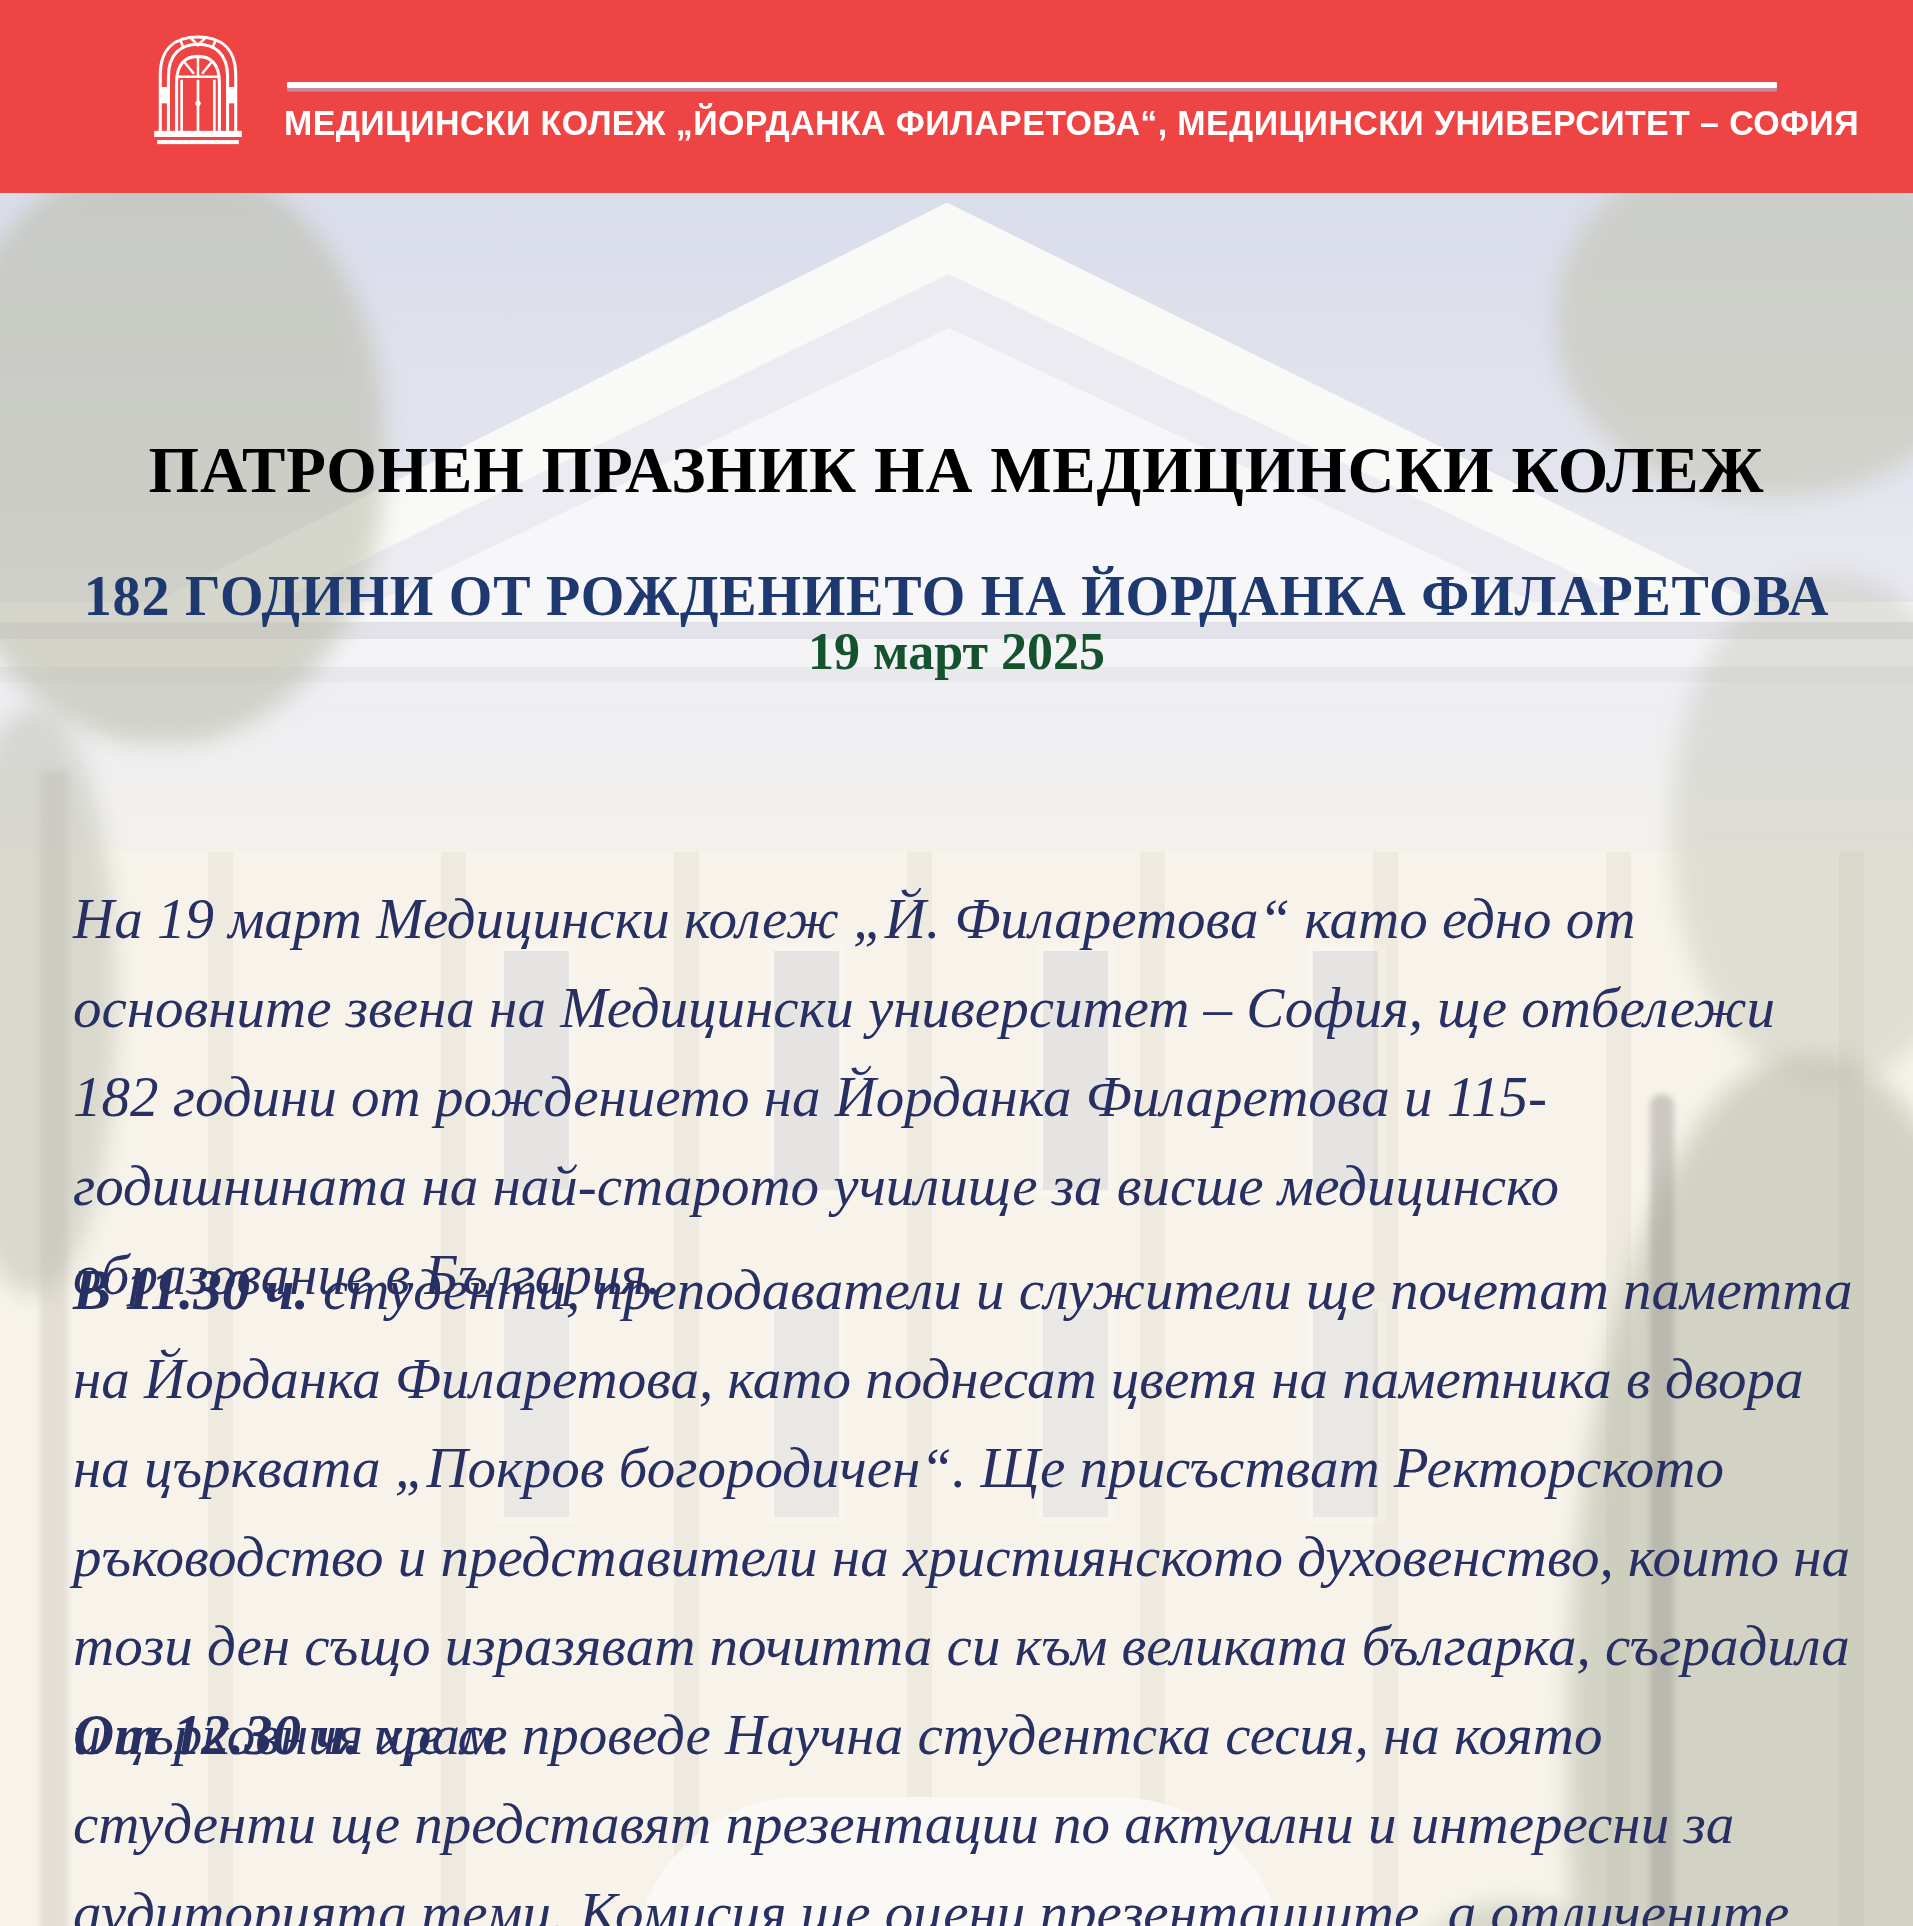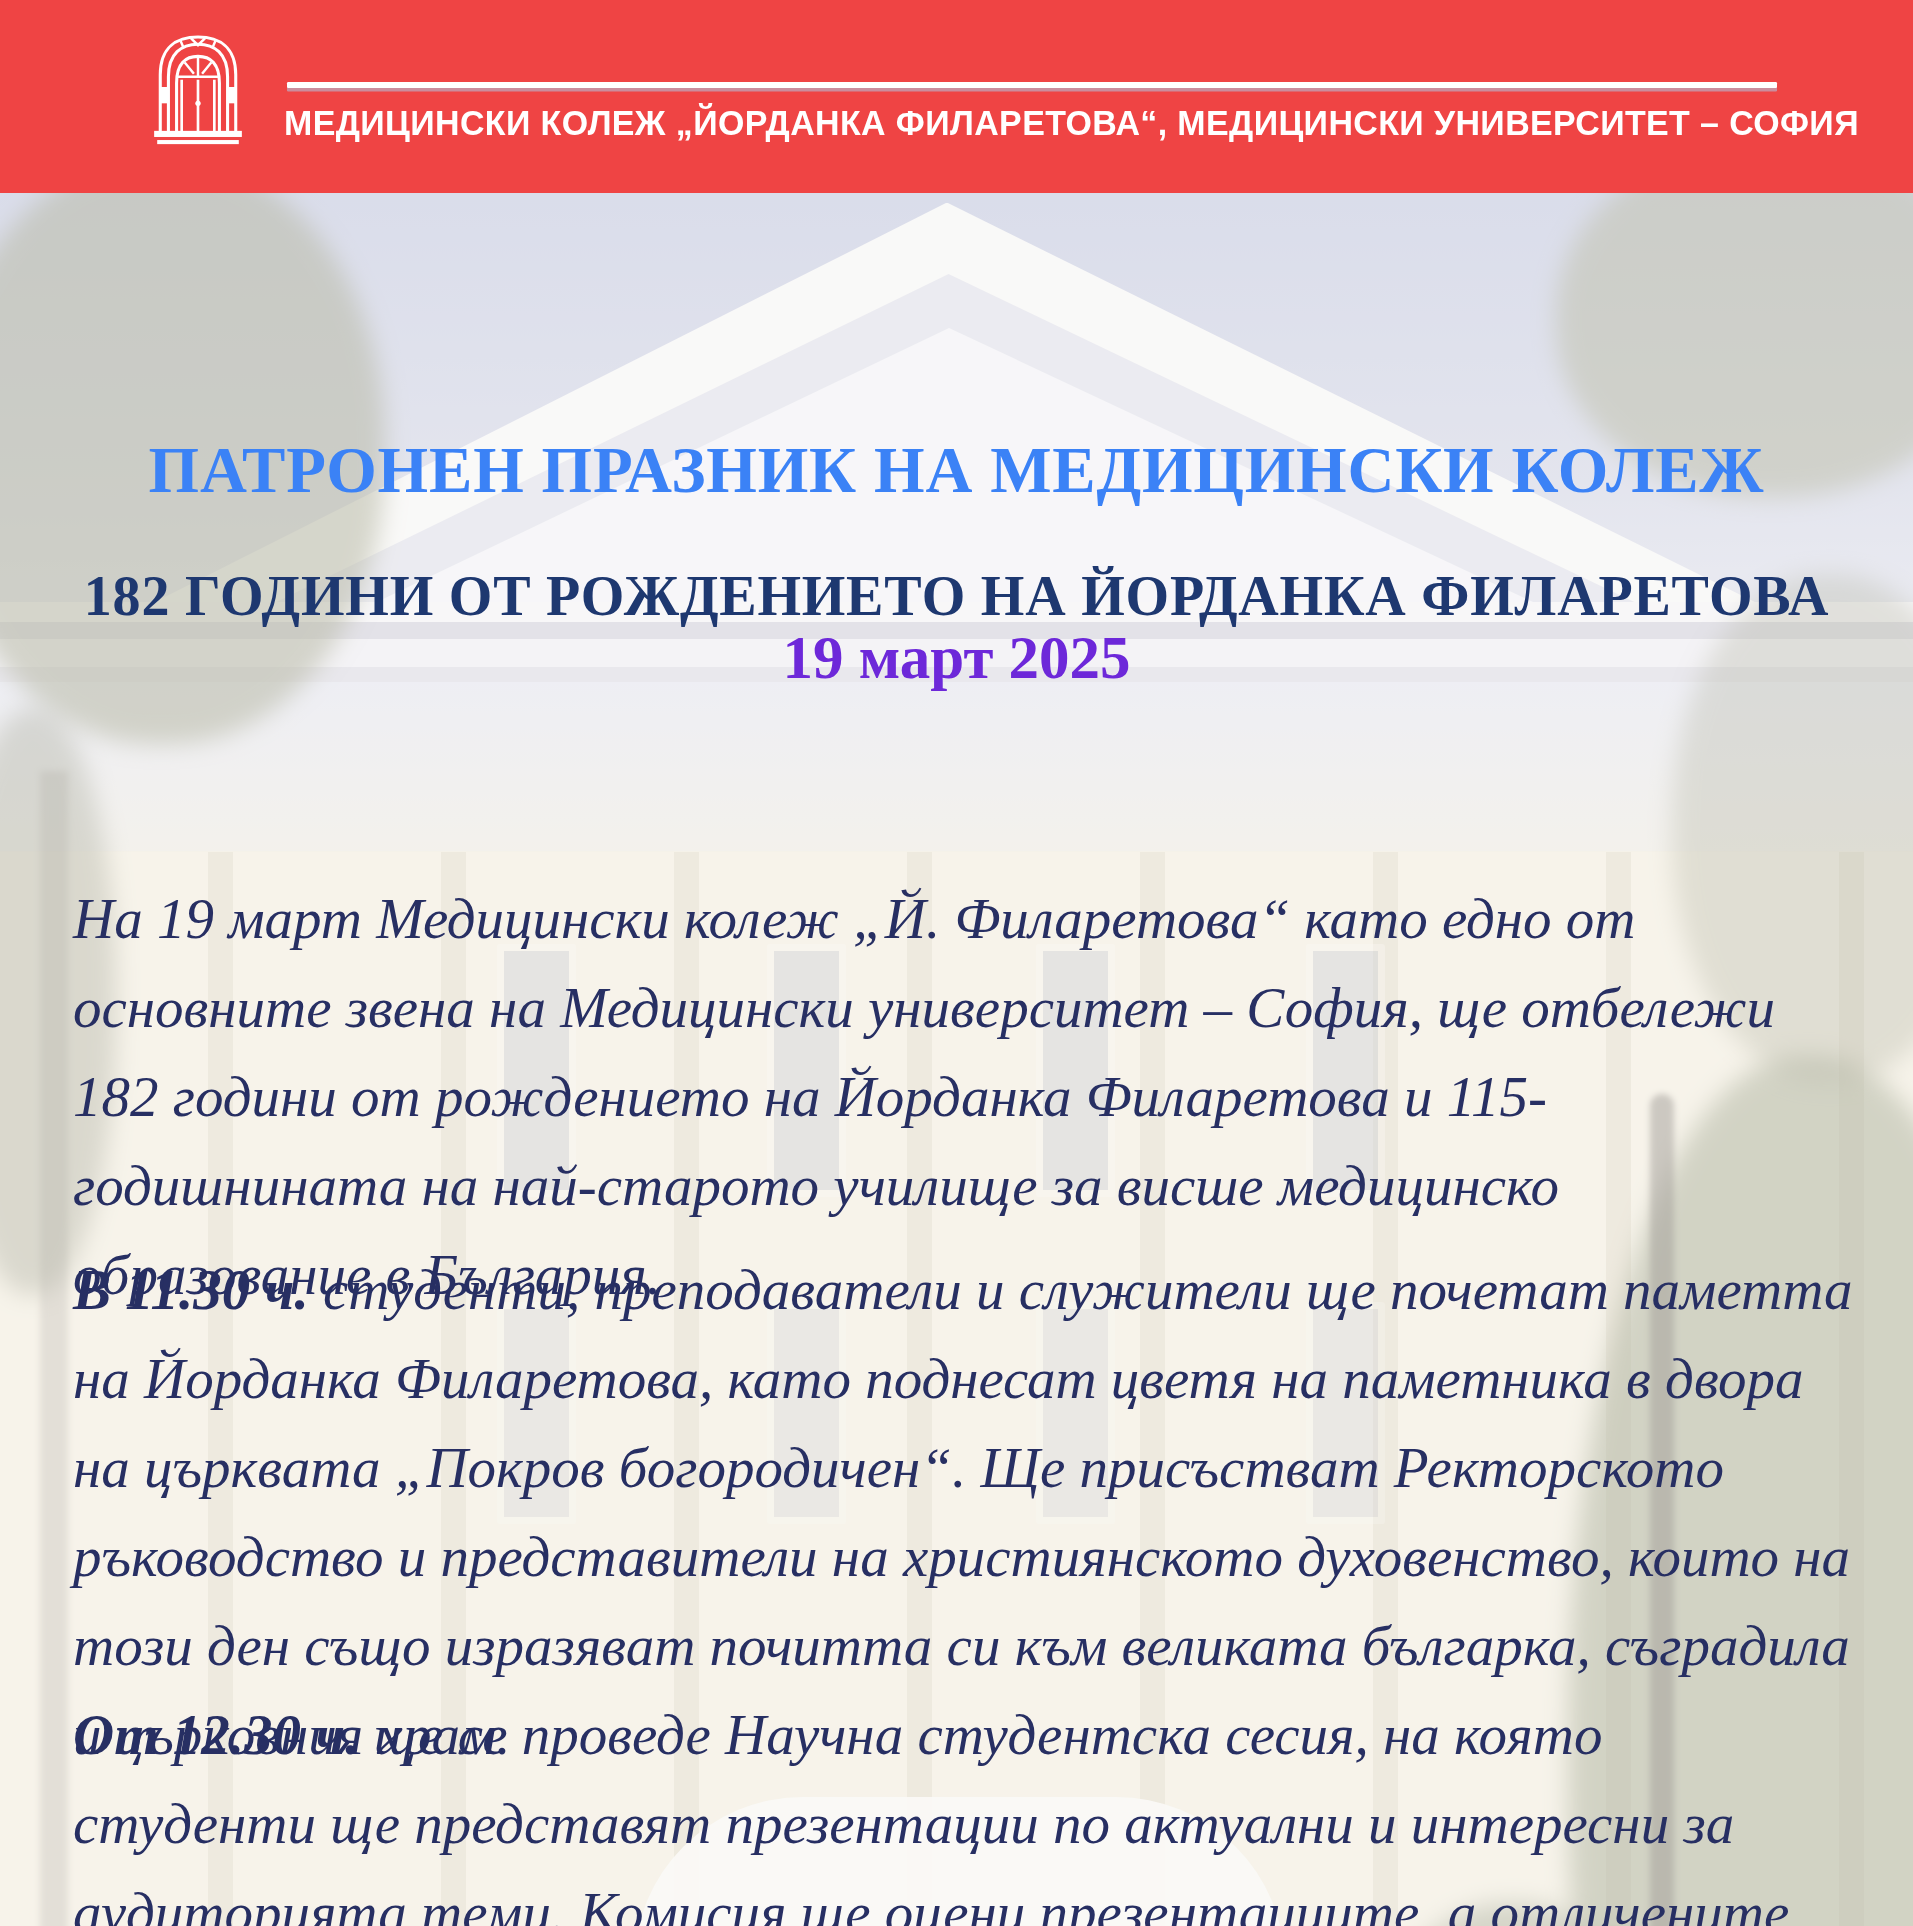--- a/index.html
+++ b/index.html
@@ -41,24 +41,24 @@
   .t4{left:1672px;top:381px;width:316px;height:508px;background:#6e7050;opacity:.35;}
   .t5{left:-50px;top:516px;width:166px;height:586px;background:#5e6147;opacity:.4;}
   .t8{left:1337px;top:1710px;width:354px;height:586px;background:#5a6340;opacity:.45;}
   .trunk2{left:1650px;top:901px;width:24px;height:1603px;background:#453d33;opacity:.5;filter:blur(3.1px);border-radius:11.6px;}
   .wash{left:0;top:0;width:1913px;height:2511px;background:rgba(255,255,255,.5);}
 
   
   .content{position:absolute;inset:0;z-index:5;}
   .content > *{position:absolute;}
   .h1{left:0;top:387px;width:1913px;text-align:center;font-weight:bold;font-size:65px;line-height:1.2;
-      letter-spacing:0.8px;color:#3b82f6;}
+      letter-spacing:0.8px;color:#000000;}
   .h2{left:0;top:517px;width:1913px;text-align:center;font-weight:bold;font-size:56px;line-height:1.2;
       letter-spacing:0.8px;color:#1e3870;}
-  .date{left:0;top:621px;width:1913px;text-align:center;font-weight:bold;font-size:61px;line-height:1.2;color:#6d28d9;}
+  .date{left:0;top:621px;width:1913px;text-align:center;font-weight:bold;font-size:52px;line-height:1.2;color:#14532d;}
   .para{left:73px;width:1780px;font-style:italic;font-size:57px;line-height:89px;color:#272f63;}
   .p1{top:817px;}
   .p2{top:1188px;}
   .p3{top:1633px;}
   .bseg{font-weight:bold;margin-top:36px;}
 </style>
 </head>
 <body>
 
 <div class="page">

